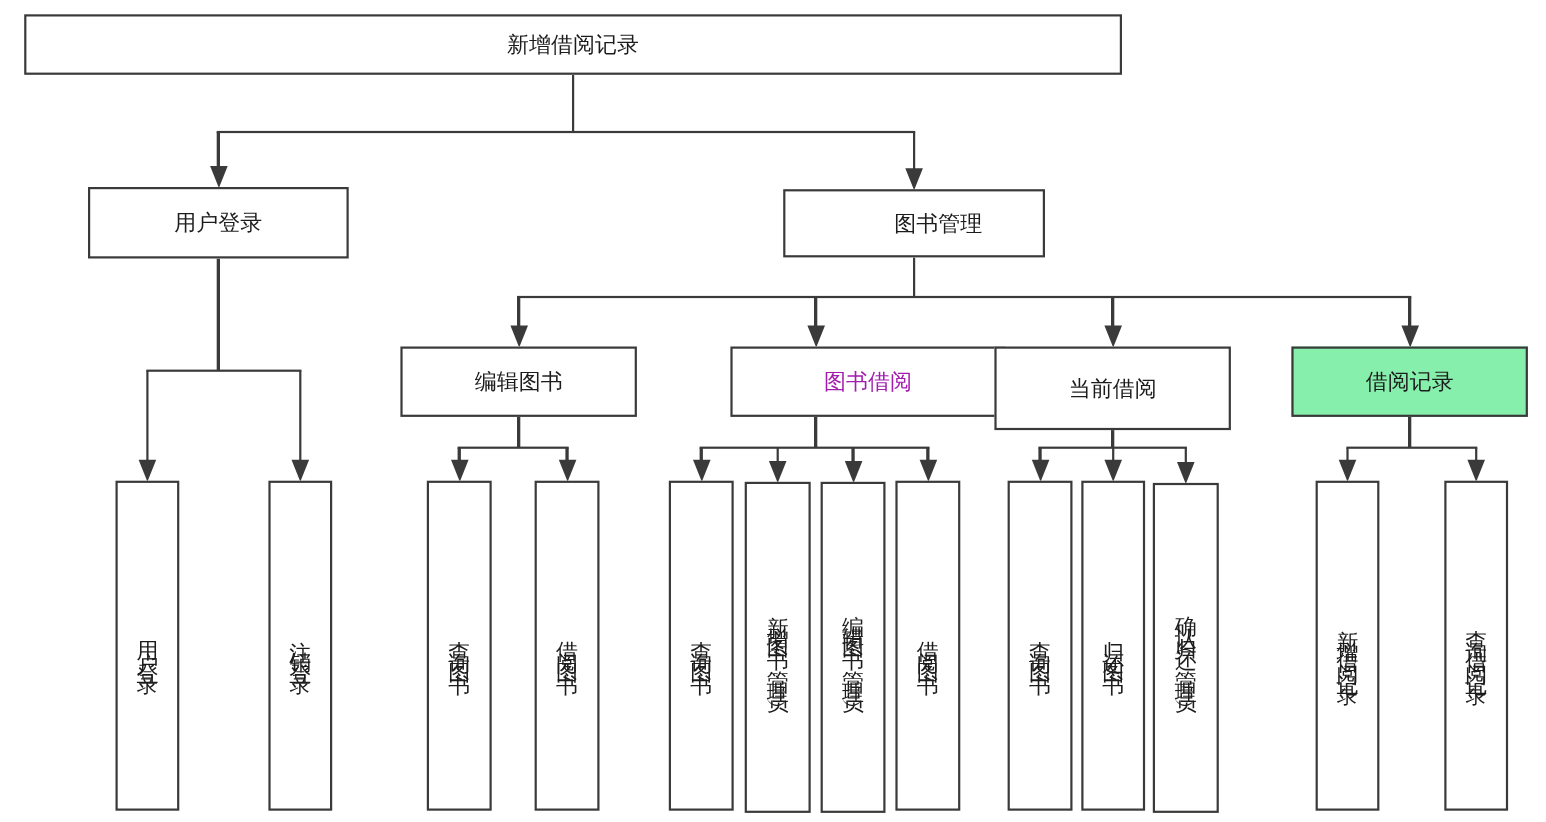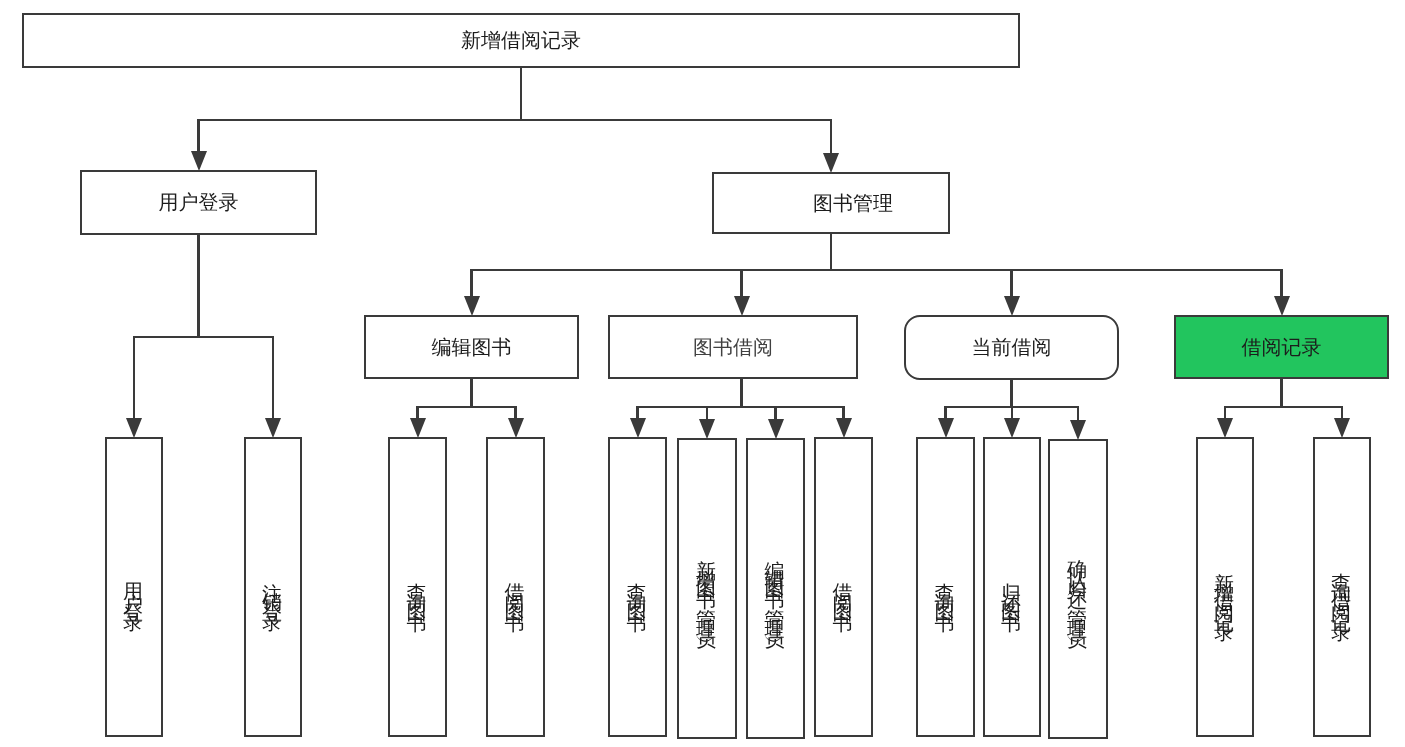--- a/index.html
+++ b/index.html
@@ -58,23 +58,23 @@
 </head>
 <body>
 
 <div id="canvas">
 <div class="node" style="left: 22px; top: 13px; width: 998px; height: 55px; border-color: rgb(58, 58, 58); color: rgb(28, 28, 28); background: rgb(255, 255, 255);">新增借阅记录</div>
     <div class="node" style="left: 80px; top: 170px; width: 237px; height: 65px; border-color: rgb(58, 58, 58); color: rgb(28, 28, 28); background: rgb(255, 255, 255);">用户登录</div>
     <div class="node" style="left: 712px; top: 172px; width: 238px; height: 62px; border-color: rgb(58, 58, 58); color: rgb(28, 28, 28); background: rgb(255, 255, 255); padding-left: 44px;">图书管理</div>
     <div class="node vert" style="left: 105px; top: 437px; width: 58px; height: 300px; border-color: rgb(58, 58, 58); color: rgb(28, 28, 28); background: rgb(255, 255, 255);">用户登录</div>
     <div class="node vert" style="left: 244px; top: 437px; width: 58px; height: 300px; border-color: rgb(58, 58, 58); color: rgb(28, 28, 28); background: rgb(255, 255, 255);">注销登录</div>
     <div class="node" style="left: 364px; top: 315px; width: 215px; height: 64px; border-color: rgb(58, 58, 58); color: rgb(28, 28, 28); background: rgb(255, 255, 255);">编辑图书</div>
-    <div class="node" style="left: 608px; top: 315px; width: 250px; height: 64px; border-color: rgb(58, 58, 58); color: #404040; background: rgb(255, 255, 255);">图书借阅</div>
-    <div class="node" style="left: 904px; top: 315px; width: 215px; height: 65px; border-color: rgb(58, 58, 58); color: rgb(28, 28, 28); background: rgb(255, 255, 255); border-radius: 16px;">当前借阅</div>
-    <div class="node" style="left: 1174px; top: 315px; width: 215px; height: 64px; border-color: rgb(58, 58, 58); color: rgb(28, 28, 28); background: #22c55e;">借阅记录</div>
+    <div class="node" style="left: 664px; top: 315px; width: 250px; height: 64px; border-color: rgb(58, 58, 58); color: #a21caf; background: rgb(255, 255, 255);">图书借阅</div>
+    <div class="node" style="left: 904px; top: 315px; width: 215px; height: 76px; border-color: rgb(58, 58, 58); color: rgb(28, 28, 28); background: rgb(255, 255, 255);">当前借阅</div>
+    <div class="node" style="left: 1174px; top: 315px; width: 215px; height: 64px; border-color: rgb(58, 58, 58); color: rgb(28, 28, 28); background: #86efac;">借阅记录</div>
     <div class="node vert" style="left: 388px; top: 437px; width: 59px; height: 300px; border-color: rgb(58, 58, 58); color: rgb(28, 28, 28); background: rgb(255, 255, 255);">查询图书</div>
     <div class="node vert" style="left: 486px; top: 437px; width: 59px; height: 300px; border-color: rgb(58, 58, 58); color: rgb(28, 28, 28); background: rgb(255, 255, 255);">借阅图书</div>
     <div class="node vert" style="left: 608px; top: 437px; width: 59px; height: 300px; border-color: rgb(58, 58, 58); color: rgb(28, 28, 28); background: rgb(255, 255, 255);">查询图书</div>
     <div class="node vert" style="left: 677px; top: 438px; width: 60px; height: 301px; border-color: rgb(58, 58, 58); color: rgb(28, 28, 28); background: rgb(255, 255, 255);">新增图书（管理员）</div>
     <div class="node vert" style="left: 746px; top: 438px; width: 59px; height: 301px; border-color: rgb(58, 58, 58); color: rgb(28, 28, 28); background: rgb(255, 255, 255);">编辑图书（管理员）</div>
     <div class="node vert" style="left: 814px; top: 437px; width: 59px; height: 300px; border-color: rgb(58, 58, 58); color: rgb(28, 28, 28); background: rgb(255, 255, 255);">借阅图书</div>
     <div class="node vert" style="left: 916px; top: 437px; width: 59px; height: 300px; border-color: rgb(58, 58, 58); color: rgb(28, 28, 28); background: rgb(255, 255, 255);">查询图书</div>
     <div class="node vert" style="left: 983px; top: 437px; width: 58px; height: 300px; border-color: rgb(58, 58, 58); color: rgb(28, 28, 28); background: rgb(255, 255, 255);">归还图书</div>
     <div class="node vert" style="left: 1048px; top: 439px; width: 60px; height: 300px; border-color: rgb(58, 58, 58); color: rgb(28, 28, 28); background: rgb(255, 255, 255);">确认归还（管理员）</div>
     <div class="node vert" style="left: 1196px; top: 437px; width: 58px; height: 300px; border-color: rgb(58, 58, 58); color: rgb(28, 28, 28); background: rgb(255, 255, 255);">新增借阅记录</div>

